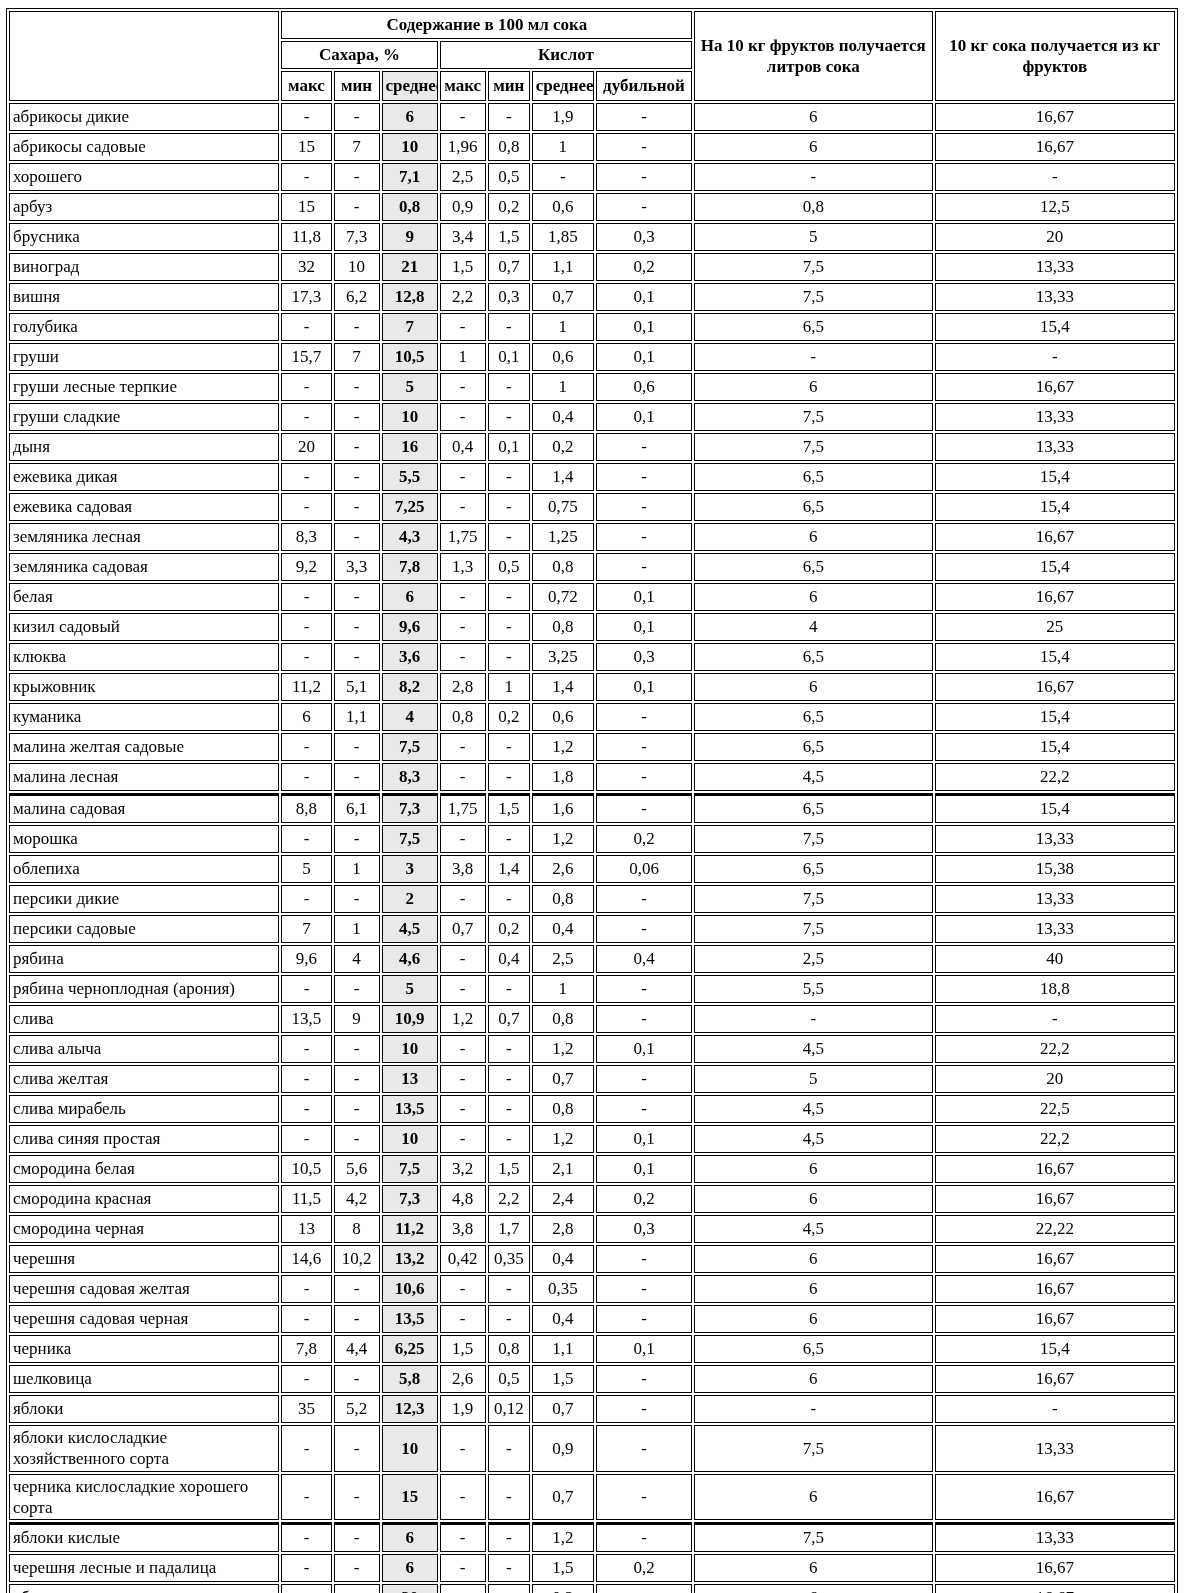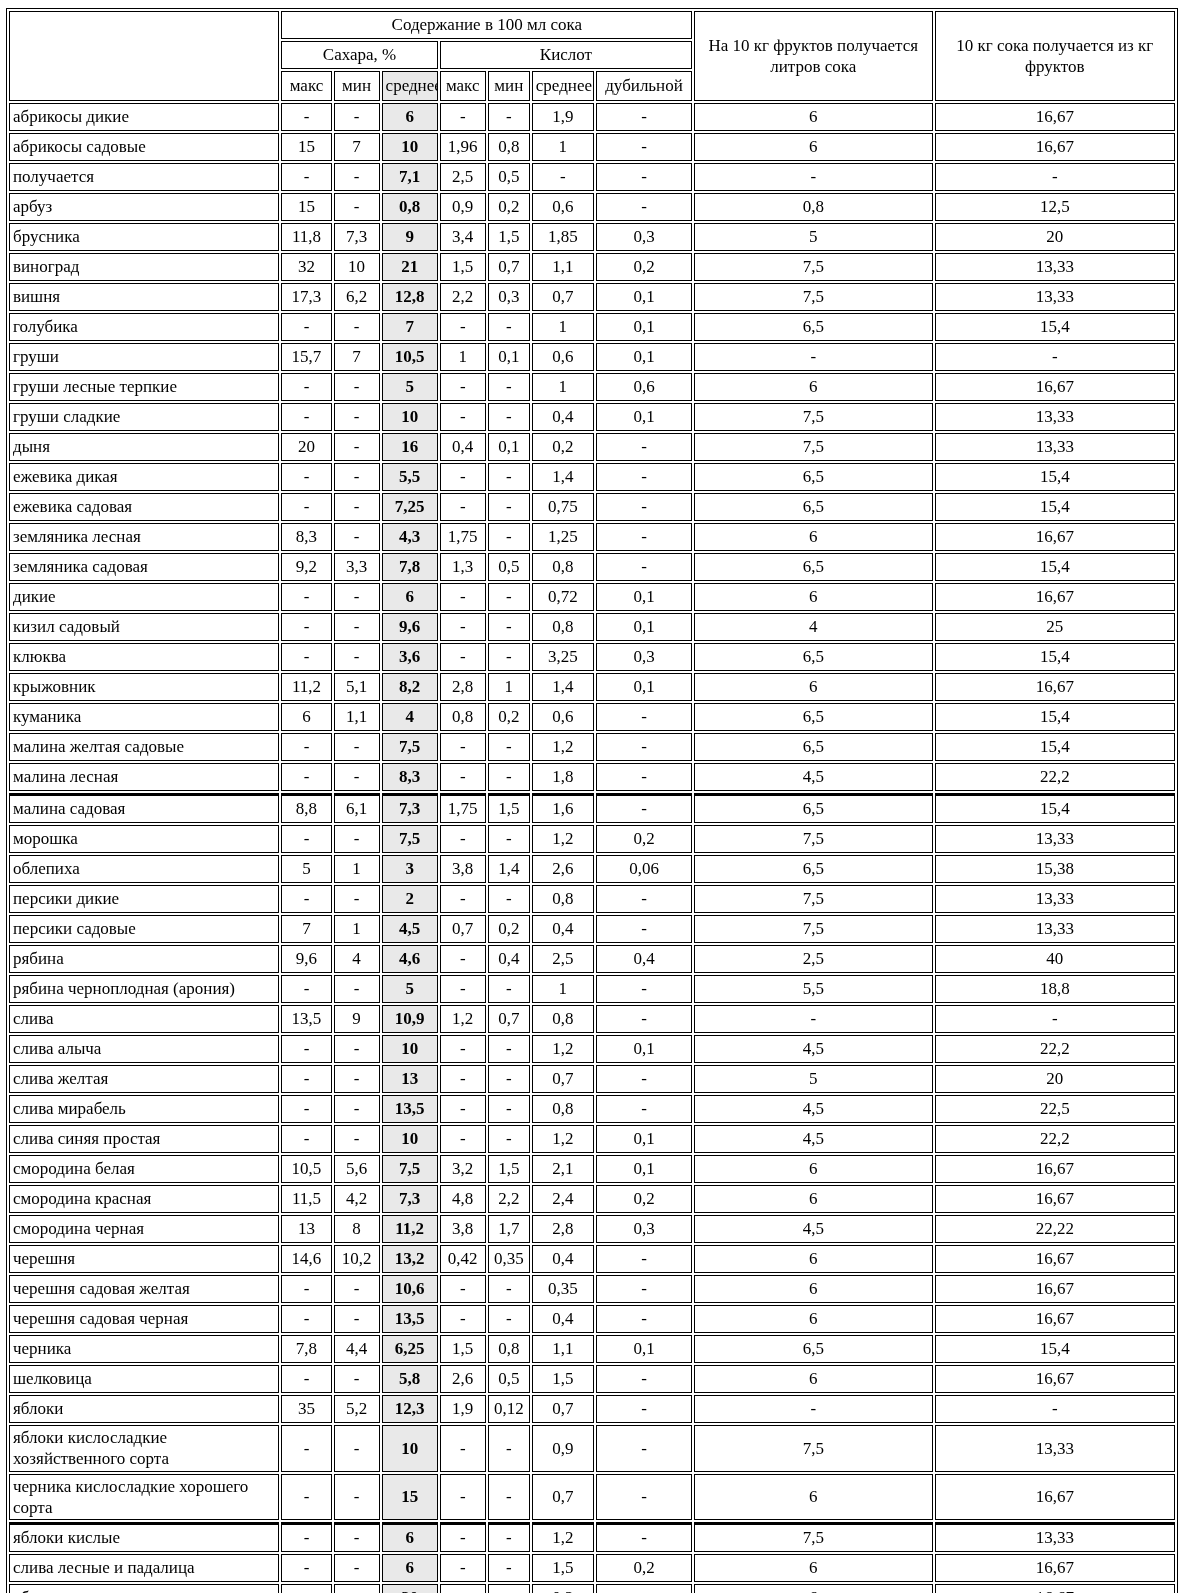--- a/index.html
+++ b/index.html
@@ -24,21 +24,21 @@
   }
   table.juice th, table.juice td {
     border: 1px solid #000;
     padding: 1px 3px;
     font-size: 17px;
     line-height: 1.25;
     overflow: hidden;
     vertical-align: middle;
   }
   table.juice th {
-    font-weight: normal;
+    font-weight: bold;
     text-align: center;
   }
   th.group-top { font-size: 18px; height: 24px; }
   th.group-mid { font-size: 18px; height: 24px; }
   th.sub { height: 26px; }
   th.wide-head { font-size: 18px; padding: 2px 8px; }
   td.name {
     text-align: left;
     font-weight: normal;
     padding-left: 5px;
@@ -109,21 +109,21 @@
         <td class="num">7</td>
         <td class="num avg">10</td>
         <td class="num">1,96</td>
         <td class="num">0,8</td>
         <td class="num">1</td>
         <td class="num">-</td>
         <td class="num">6</td>
         <td class="num">16,67</td>
       </tr>
       <tr>
-        <td class="name">получается</td>
+        <td class="name">хорошего</td>
         <td class="num">-</td>
         <td class="num">-</td>
         <td class="num avg">7,1</td>
         <td class="num">2,5</td>
         <td class="num">0,5</td>
         <td class="num">-</td>
         <td class="num">-</td>
         <td class="num">-</td>
         <td class="num">-</td>
       </tr>
@@ -277,21 +277,21 @@
         <td class="num">3,3</td>
         <td class="num avg">7,8</td>
         <td class="num">1,3</td>
         <td class="num">0,5</td>
         <td class="num">0,8</td>
         <td class="num">-</td>
         <td class="num">6,5</td>
         <td class="num">15,4</td>
       </tr>
       <tr>
-        <td class="name">дикие</td>
+        <td class="name">белая</td>
         <td class="num">-</td>
         <td class="num">-</td>
         <td class="num avg">6</td>
         <td class="num">-</td>
         <td class="num">-</td>
         <td class="num">0,72</td>
         <td class="num">0,1</td>
         <td class="num">6</td>
         <td class="num">16,67</td>
       </tr>
@@ -649,21 +649,21 @@
         <td class="num">-</td>
         <td class="num avg">6</td>
         <td class="num">-</td>
         <td class="num">-</td>
         <td class="num">1,2</td>
         <td class="num">-</td>
         <td class="num">7,5</td>
         <td class="num">13,33</td>
       </tr>
       <tr>
-        <td class="name">слива лесные и падалица</td>
+        <td class="name">черешня лесные и падалица</td>
         <td class="num">-</td>
         <td class="num">-</td>
         <td class="num avg">6</td>
         <td class="num">-</td>
         <td class="num">-</td>
         <td class="num">1,5</td>
         <td class="num">0,2</td>
         <td class="num">6</td>
         <td class="num">16,67</td>
       </tr>

